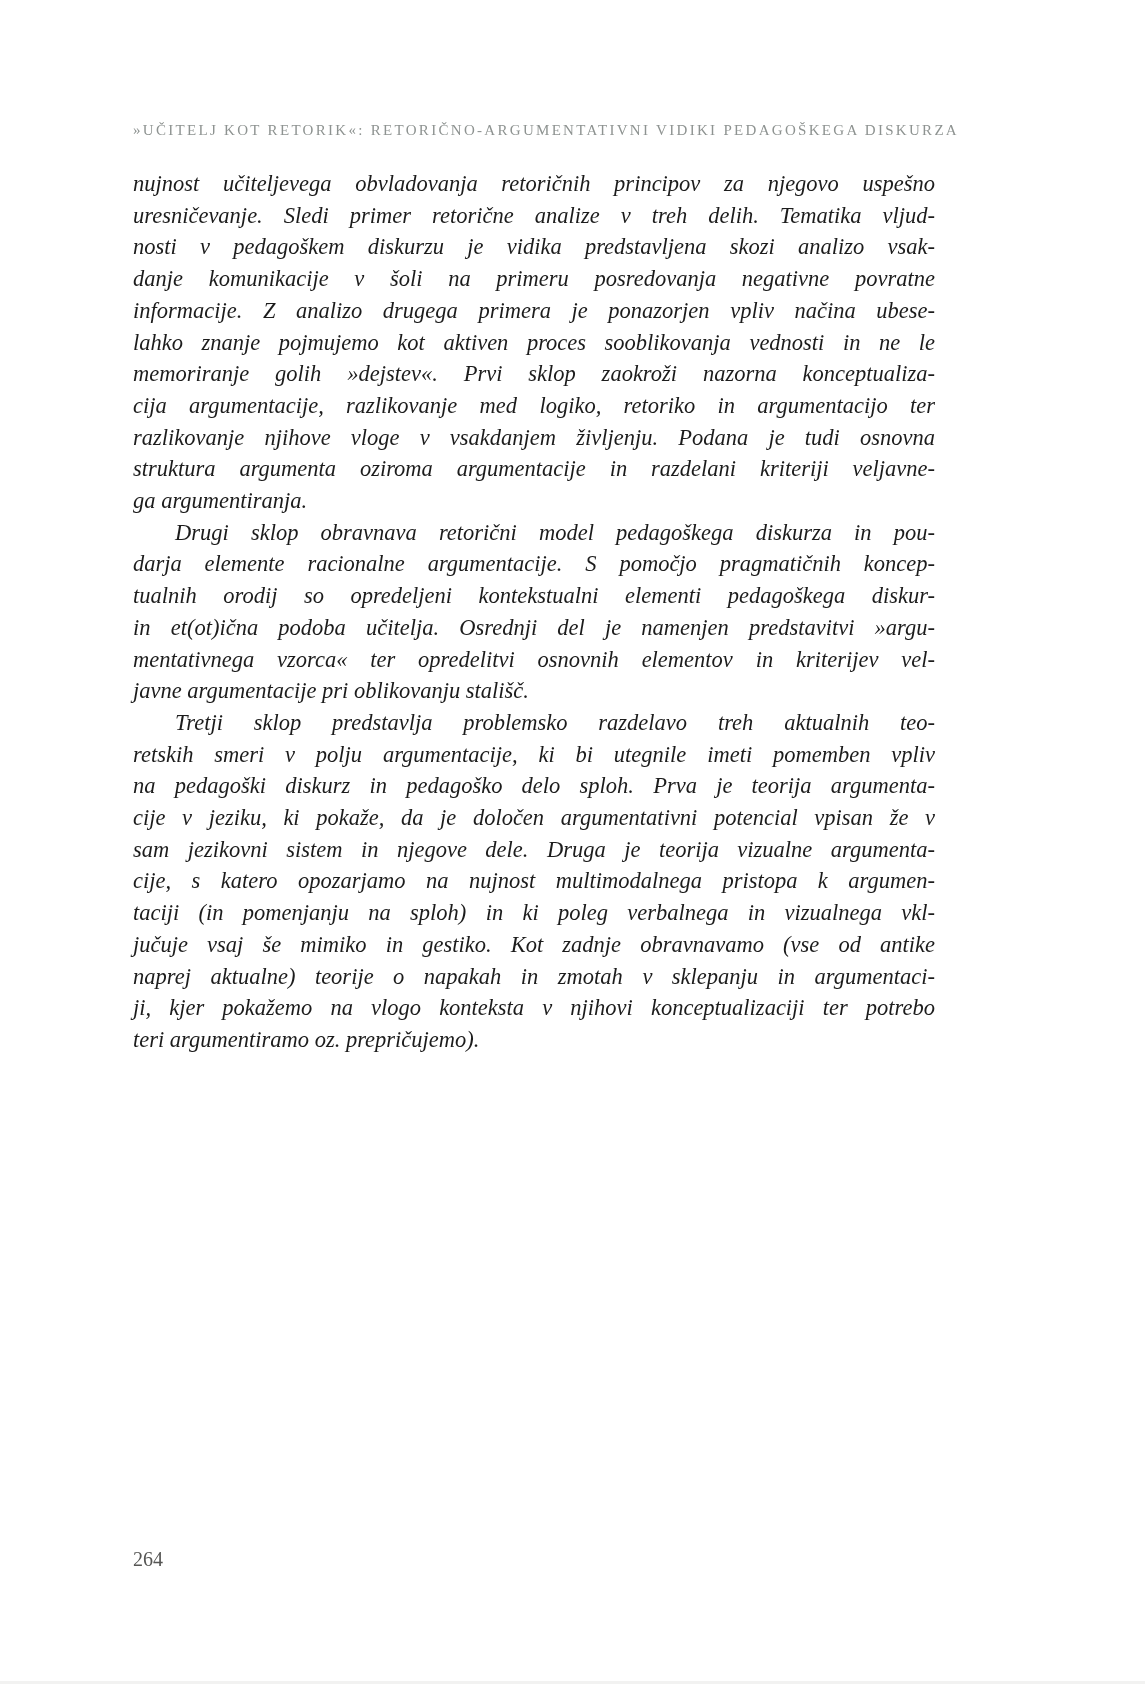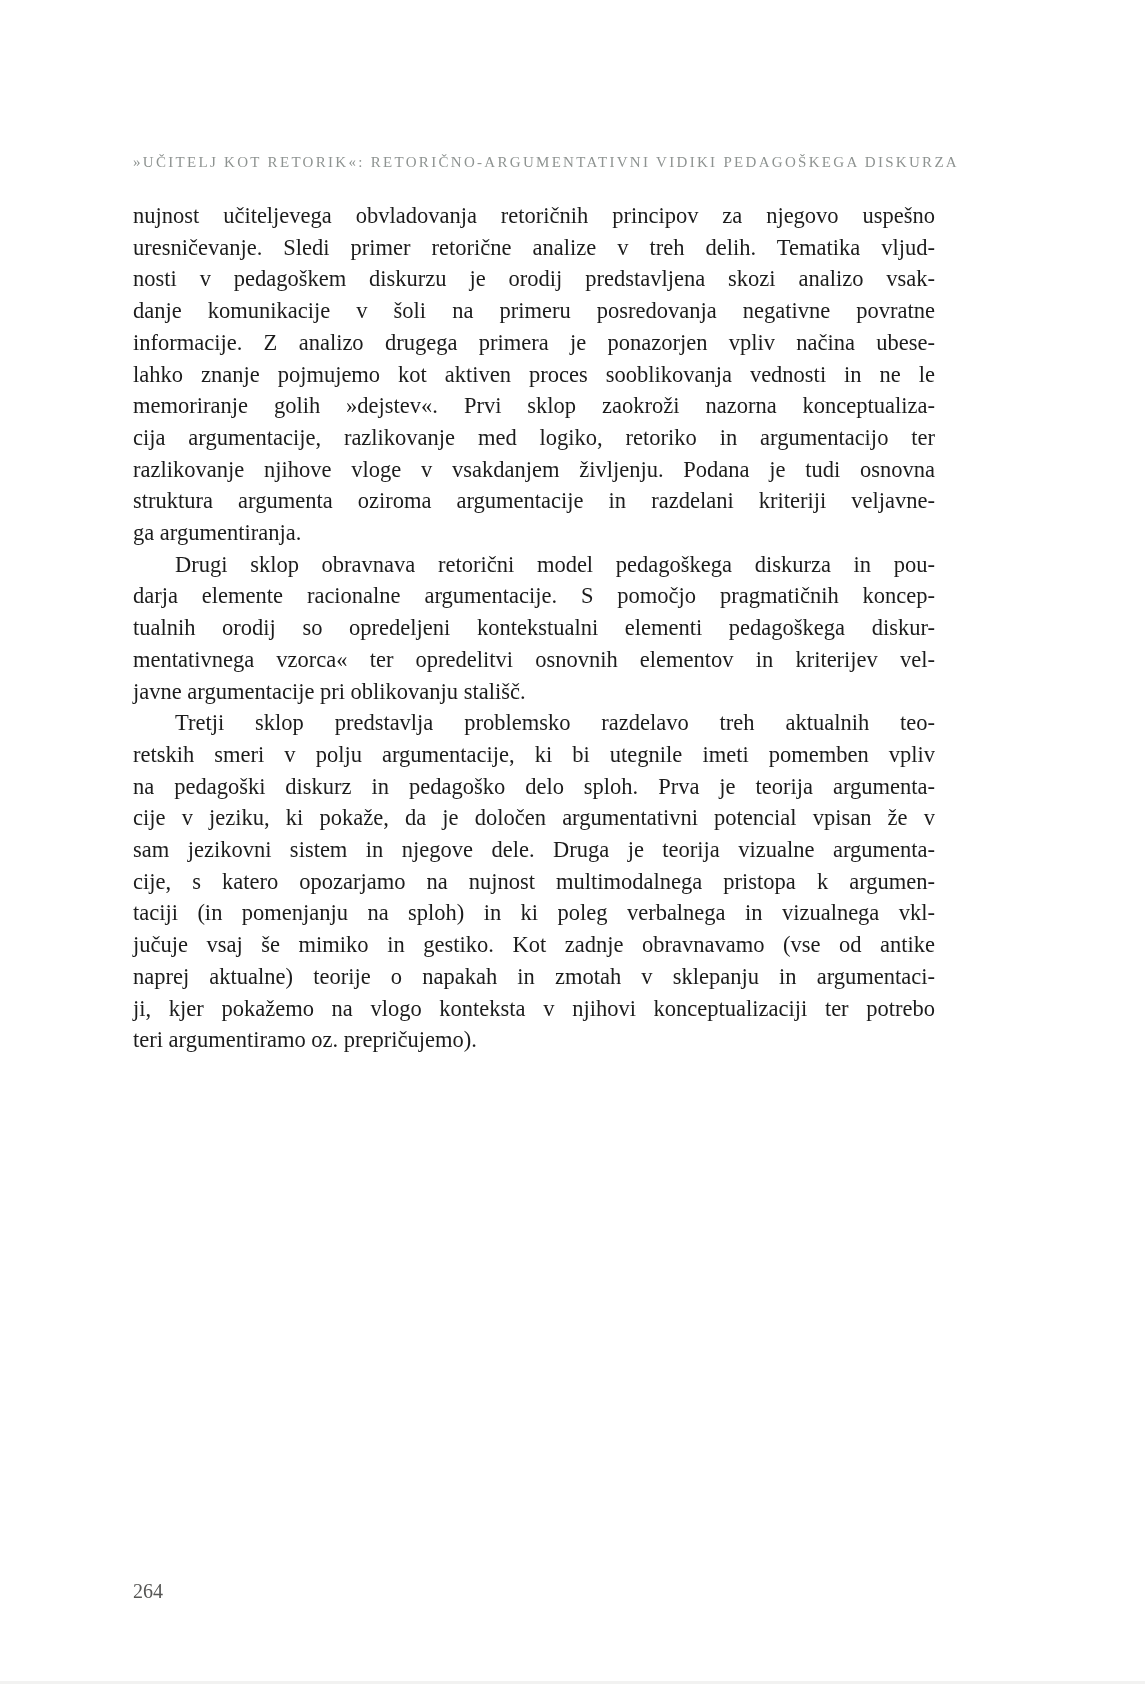--- a/index.html
+++ b/index.html
@@ -11,21 +11,20 @@
     height: 1684px;
     background: #ffffff;
     position: relative;
     font-family: "Liberation Serif", serif;
     overflow: hidden;
   }
   .page {
     position: absolute;
     inset: 0;
     background: #ffffff;
-    margin-top: 32px;
   }
   .running-header {
     position: absolute;
     top: 122px;
     left: 133px;
     width: 802px;
     text-align: center;
     font-size: 15px;
     letter-spacing: 2.3px;
     color: #8e9391;
@@ -34,21 +33,21 @@
   }
   .body-text {
     position: absolute;
     top: 168px;
     left: 133px;
     width: 802px;
     color: #1c1c1c;
     font-size: 22.5px;
     line-height: 31.7px;
   }
-  .para { margin: 0; padding: 0; }
+  .para { margin: 0; padding: 0; font-style: italic; }
   .line {
     text-align: justify;
     text-align-last: justify;
     white-space: normal;
   }
   .line.last {
     text-align-last: left;
   }
   .line.indent {
     padding-left: 42px;
@@ -74,34 +73,35 @@
 <body>
 
 <div class="page">
 
   <div class="running-header">»UČITELJ KOT RETORIK«: RETORIČNO-ARGUMENTATIVNI VIDIKI PEDAGOŠKEGA DISKURZA</div>
 
   <main class="body-text">
       <div class="para">
         <div class="line">nujnost učiteljevega obvladovanja retoričnih principov za njegovo uspešno</div>
         <div class="line">uresničevanje. Sledi primer retorične analize v treh delih. Tematika vljud-</div>
-        <div class="line">nosti v pedagoškem diskurzu je orodij predstavljena skozi analizo vsak-</div>
+        <div class="line">nosti v pedagoškem diskurzu je vidika predstavljena skozi analizo vsak-</div>
         <div class="line">danje komunikacije v šoli na primeru posredovanja negativne povratne</div>
         <div class="line">informacije. Z analizo drugega primera je ponazorjen vpliv načina ubese-</div>
         <div class="line">lahko znanje pojmujemo kot aktiven proces sooblikovanja vednosti in ne le</div>
         <div class="line">memoriranje golih »dejstev«. Prvi sklop zaokroži nazorna konceptualiza-</div>
         <div class="line">cija argumentacije, razlikovanje med logiko, retoriko in argumentacijo ter</div>
         <div class="line">razlikovanje njihove vloge v vsakdanjem življenju. Podana je tudi osnovna</div>
         <div class="line">struktura argumenta oziroma argumentacije in razdelani kriteriji veljavne-</div>
         <div class="line last">ga argumentiranja.</div>
       </div>
       <div class="para">
         <div class="line indent">Drugi sklop obravnava retorični model pedagoškega diskurza in pou-</div>
         <div class="line">darja elemente racionalne argumentacije. S pomočjo pragmatičnih koncep-</div>
         <div class="line">tualnih orodij so opredeljeni kontekstualni elementi pedagoškega diskur-</div>
+        <div class="line">in et(ot)ična podoba učitelja. Osrednji del je namenjen predstavitvi »argu-</div>
         <div class="line">mentativnega vzorca« ter opredelitvi osnovnih elementov in kriterijev vel-</div>
         <div class="line last">javne argumentacije pri oblikovanju stališč.</div>
       </div>
       <div class="para">
         <div class="line indent">Tretji sklop predstavlja problemsko razdelavo treh aktualnih teo-</div>
         <div class="line">retskih smeri v polju argumentacije, ki bi utegnile imeti pomemben vpliv</div>
         <div class="line">na pedagoški diskurz in pedagoško delo sploh. Prva je teorija argumenta-</div>
         <div class="line">cije v jeziku, ki pokaže, da je določen argumentativni potencial vpisan že v</div>
         <div class="line">sam jezikovni sistem in njegove dele. Druga je teorija vizualne argumenta-</div>
         <div class="line">cije, s katero opozarjamo na nujnost multimodalnega pristopa k argumen-</div>

